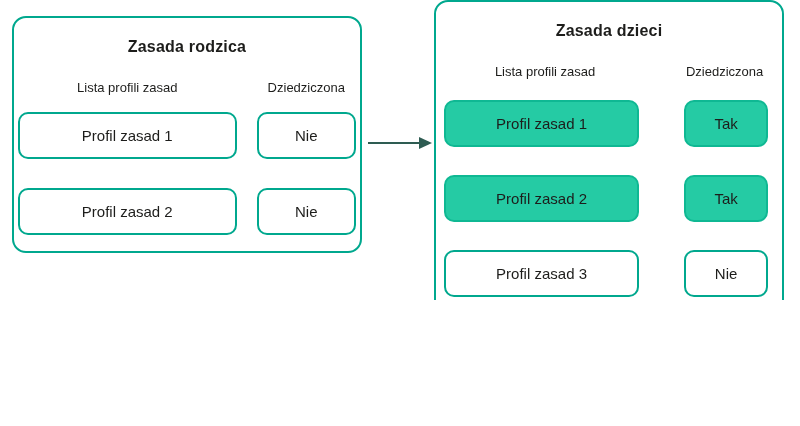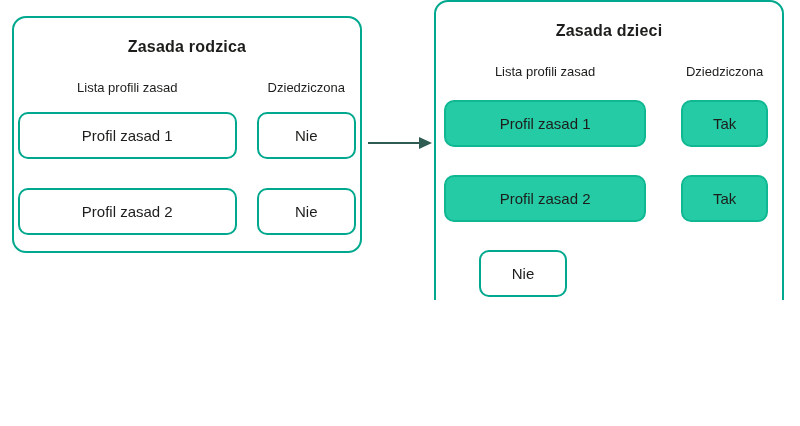--- a/index.html
+++ b/index.html
@@ -66,21 +66,21 @@
   .panel-parent .col-flag { width: 101px; margin-left: 20px; }
   .panel-parent .rows { margin-top: 17px; padding: 0 4px; row-gap: 29px; }
   .panel-parent .cell-profile { width: 222px; }
   .panel-parent .cell-flag { width: 101px; margin-left: 20px; }
   
   .panel-children .headers { margin-top: 24px; padding: 0 14px 0 8px; }
   .panel-children .col-profile { width: 205px; }
   .panel-children .col-flag { width: 88px; margin-left: 35px; }
   .panel-children .rows { margin-top: 21px; padding: 0 14px 0 8px; row-gap: 28px; }
   .panel-children .cell-profile { width: 205px; }
-  .panel-children .cell-flag { width: 88px; margin-left: 35px; }
+  .panel-children .cell-flag { width: 88px; margin-left: 45px; }
   .arrow-wrap {
     position: absolute;
     left: 368px;
     top: 135px;
     width: 64px;
     height: 16px;
   }
 </style>
 </head>
 <body>
@@ -121,20 +121,21 @@
     <div class="rows">
       <div class="row highlighted">
         <div class="cell cell-profile">Profil zasad 1</div>
         <div class="cell cell-flag">Tak</div>
       </div>
       <div class="row highlighted">
         <div class="cell cell-profile">Profil zasad 2</div>
         <div class="cell cell-flag">Tak</div>
       </div>
       <div class="row">
+        <div class="cell cell-profile">Profil zasad 3</div>
         <div class="cell cell-flag">Nie</div>
       </div>
       <div class="row">
         <div class="cell cell-flag">Nie</div>
       </div>
     </div>
   </div>
 
 </div>
 

